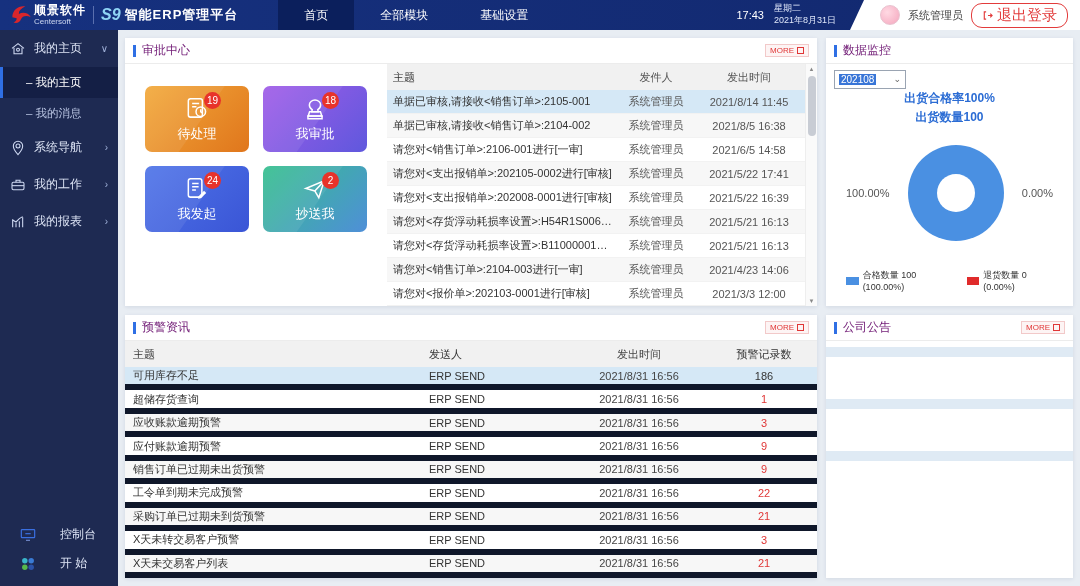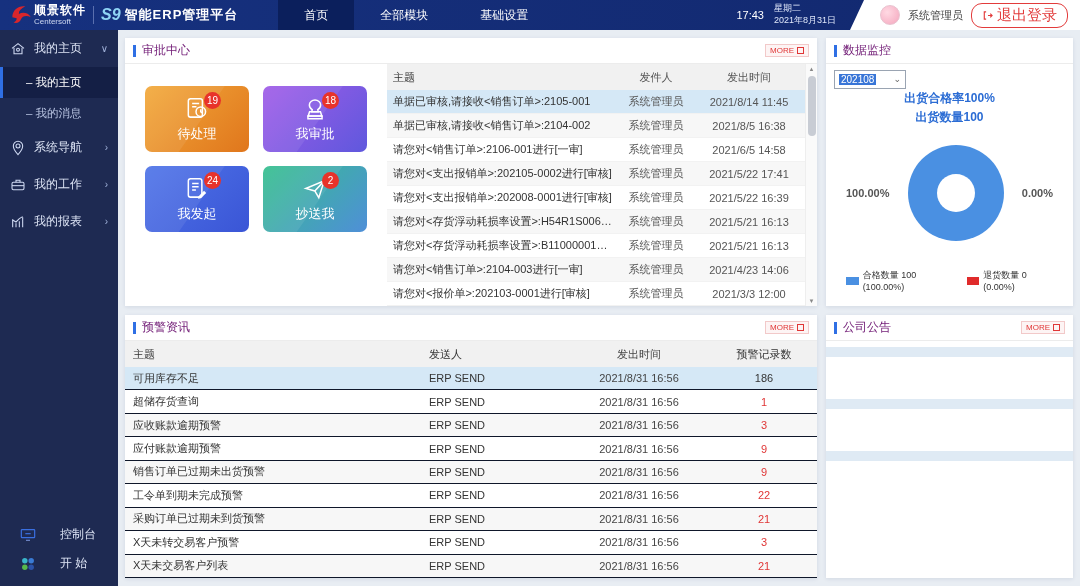--- a/index.html
+++ b/index.html
@@ -72,32 +72,32 @@
   .vscroll .track { flex:1; width:8px; position:relative; }
   .vscroll .thumb { position:absolute; top:2px; left:0; width:8px; height:60px; background:#c8ccd4; border-radius:4px; }
 
   
   .mon-body { flex:1; display:flex; flex-direction:column; padding:6px 8px; }
   .select { width:72px; height:19px; border:1px solid #9aa4b2; background:#fff; display:flex; align-items:center; justify-content:space-between; padding:0 4px; cursor:pointer; }
   .sel-val { background:#3875d7; color:#fff; font-size:10px; padding:0 2px; }
   .sel-arrow { font-size:9px; color:#666; line-height:0.5; }
   .mon-lines { text-align:center; color:#2b6cd4; font-weight:bold; font-size:12px; line-height:1.6; }
   .donut-row { display:flex; align-items:center; justify-content:space-between; padding:0 12px; margin-top:18px; }
-  .pct-label { font-size:11px; color:#555;font-weight:bold; }
+  .pct-label { font-size:11px; color:#555; }
   .donut { width:96px; height:96px; border-radius:50%; background:#4a90e2; position:relative; }
   .donut::after { content:""; position:absolute; inset:29px; background:#fff; border-radius:50%; }
   .legend { margin-top:auto; display:flex; gap:16px; padding:0 12px 8px; align-items:center; }
   .leg-item { display:flex; align-items:center; gap:4px; font-size:9px; color:#333; }
   .sw { width:14px; height:8px; display:inline-block; }
   .sw-blue { background:#4a90e2; } .sw-red { background:#e02b2b; }
 
   
   .alert-table { flex:1; display:flex; flex-direction:column; font-size:11px; overflow:hidden; }
   .a-hrow { display:flex; background:#f1f1f1; color:#333; height:26px; align-items:center; padding:0 8px; flex-shrink:0; }
-  .a-row { display:flex; align-items:center; height:24px; padding:0 8px; border-bottom:1px solid #0f172a; color:#333; cursor:pointer; }
+  .a-row { display:flex; align-items:center; height:24px; padding:0 8px; border-bottom:6px solid #0f172a; color:#333; cursor:pointer; }
   .a-row:nth-child(even) { background:#f7f7f7; }
   .a-row.hl { background:#d5e8f6; }
   .ac-subj { flex:1; }
   .ac-sender { width:130px; flex-shrink:0; }
   .ac-time { width:160px; text-align:center; flex-shrink:0; color:#444; }
   .ac-count { width:90px; text-align:center; flex-shrink:0; }
   .red { color:#e03636; }
 
   
   .notice-body { flex:1; display:flex; flex-direction:column; overflow:hidden; }

